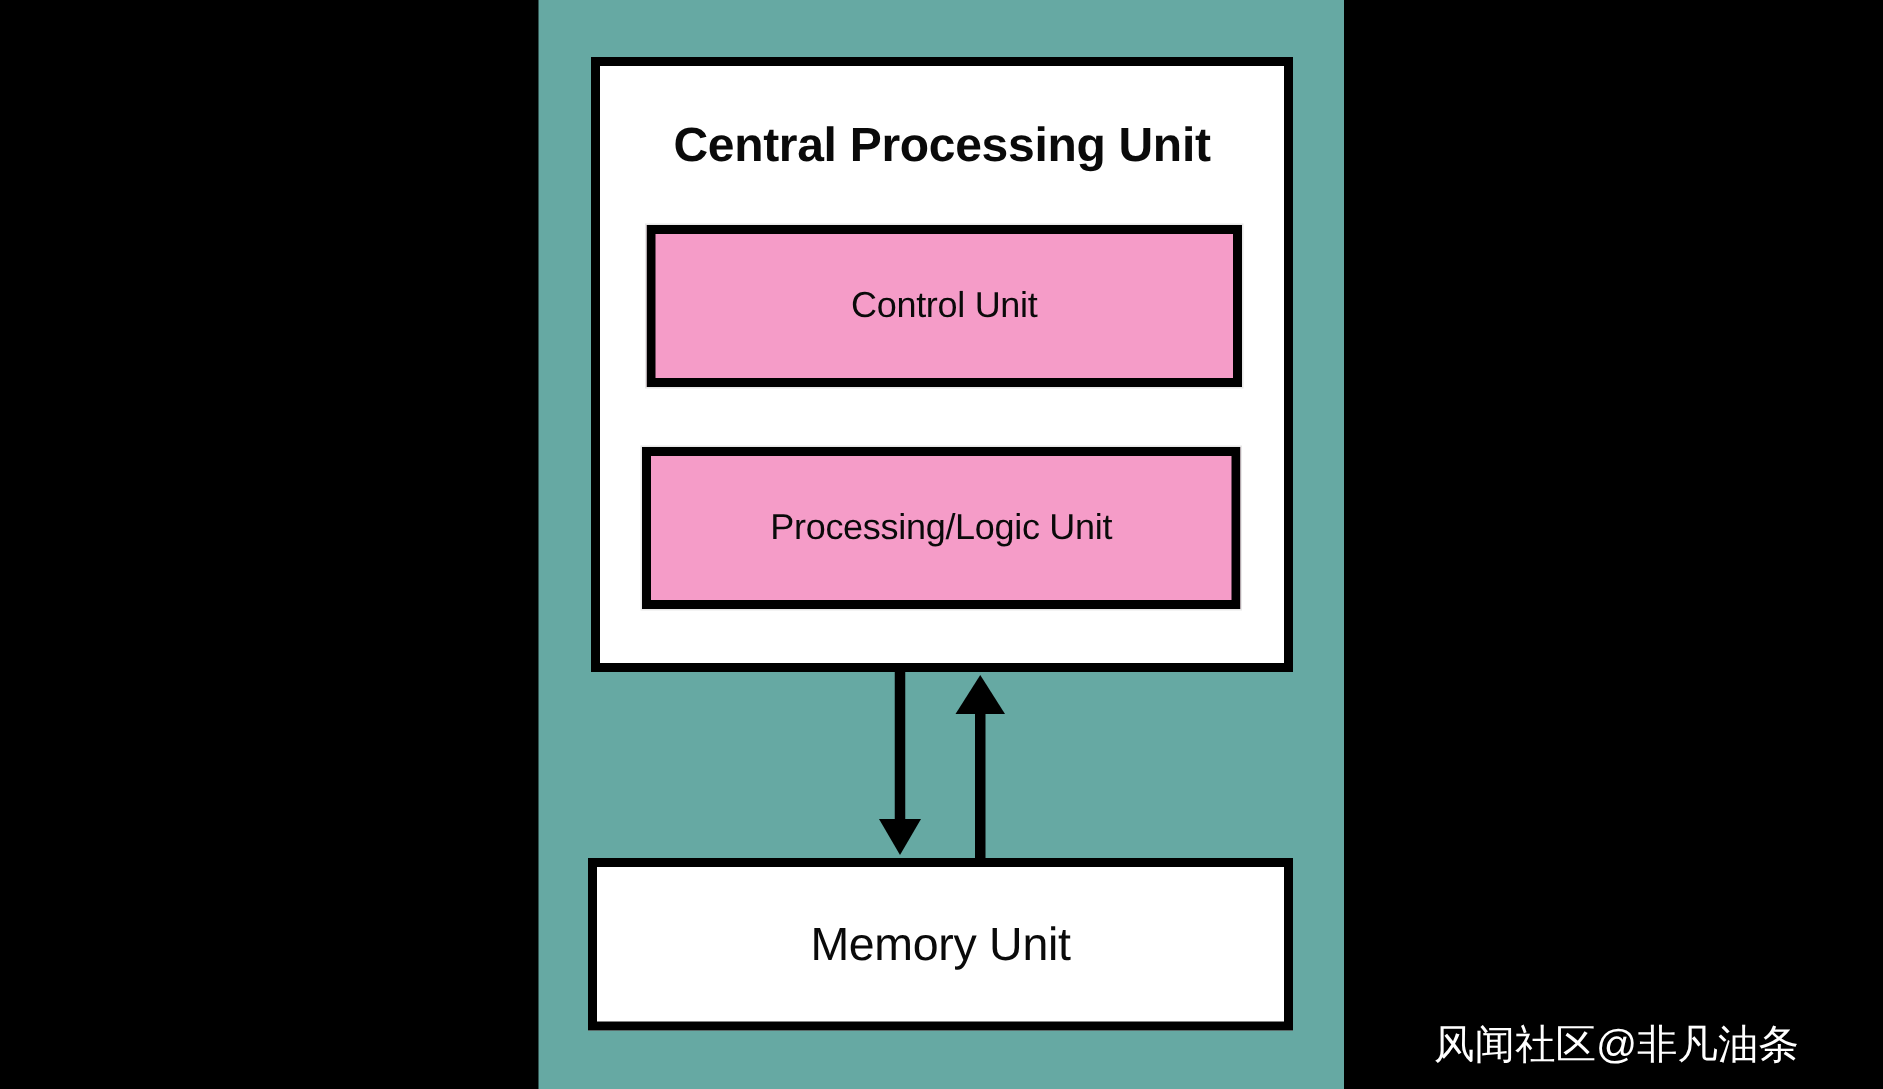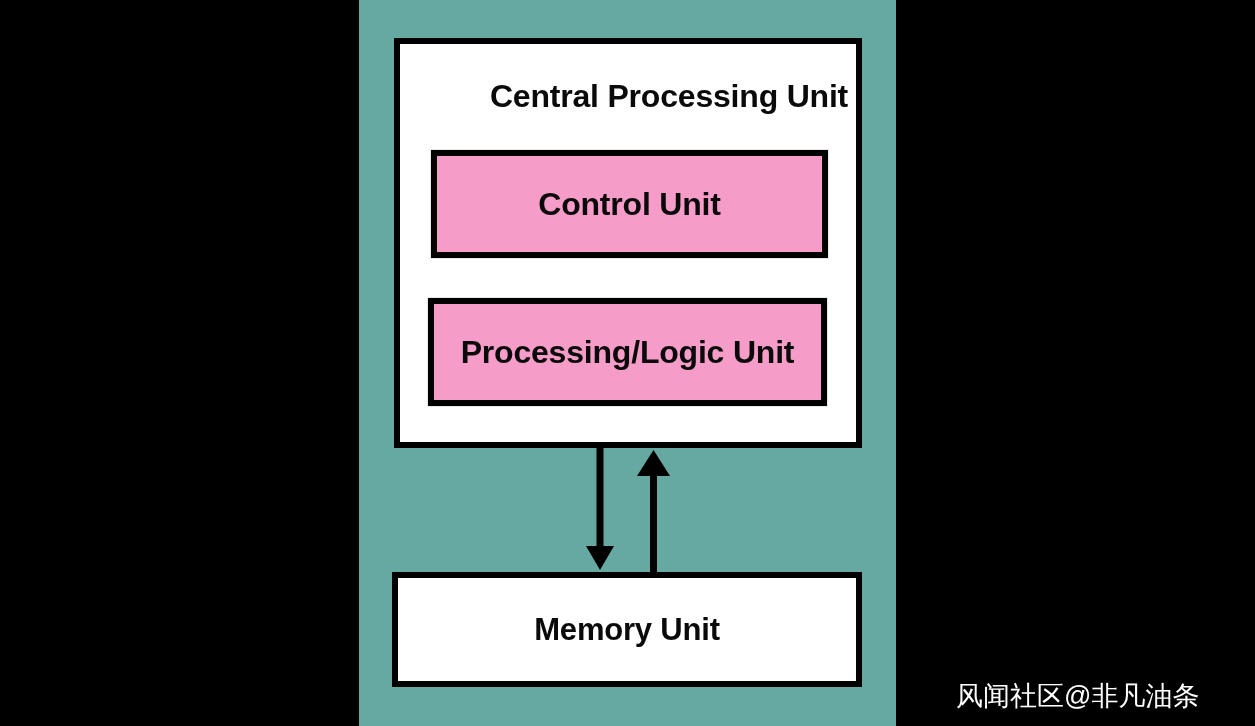--- a/index.html
+++ b/index.html
@@ -58,21 +58,20 @@
     position: absolute;
     left: 0;
     top: 36px;
     width: 100%;
     text-align: center;
     font-size: 32px;
     font-weight: bold;
     color: #0a0a0a;
     letter-spacing: -0.2px;
     line-height: 1;
-    padding-left: 41px;
   }
 
   .unit-box {
     background: #f59cc8;
     outline: 1px solid #e8e8e8;
   }
 
   .control-unit {
     left: 431px;
     top: 150px;
@@ -81,39 +80,39 @@
   }
 
   .alu-unit {
     left: 428px;
     top: 298px;
     width: 399px;
     height: 108px;
   }
 
   .unit-label {
-    font-size: 32px;
-    font-weight: bold;
+    font-size: 24px;
+    font-weight: normal;
     color: #0a0a0a;
     letter-spacing: -0.2px;
     line-height: 1;
     white-space: nowrap;
   }
 
   .memory-box {
     left: 392px;
     top: 572px;
     width: 470px;
     height: 115px;
     background: #ffffff;
   }
 
   .memory-label {
     font-size: 31px;
-    font-weight: bold;
+    font-weight: normal;
     color: #0a0a0a;
     letter-spacing: -0.2px;
     line-height: 1;
     white-space: nowrap;
   }
 
   
   .arrows {
     position: absolute;
     left: 0;

